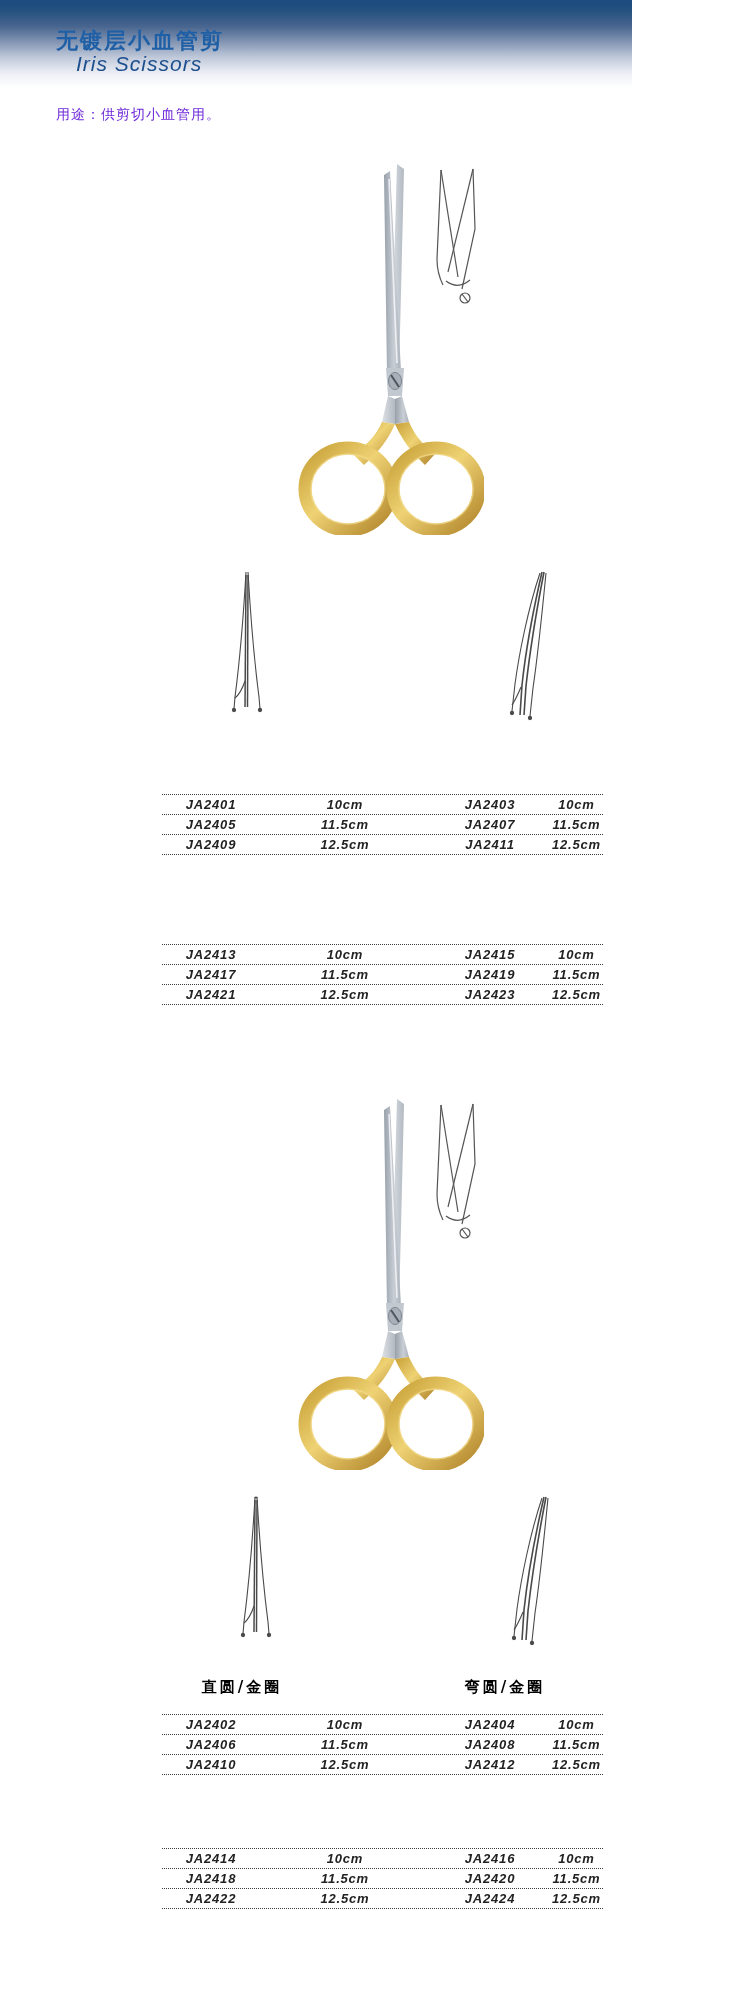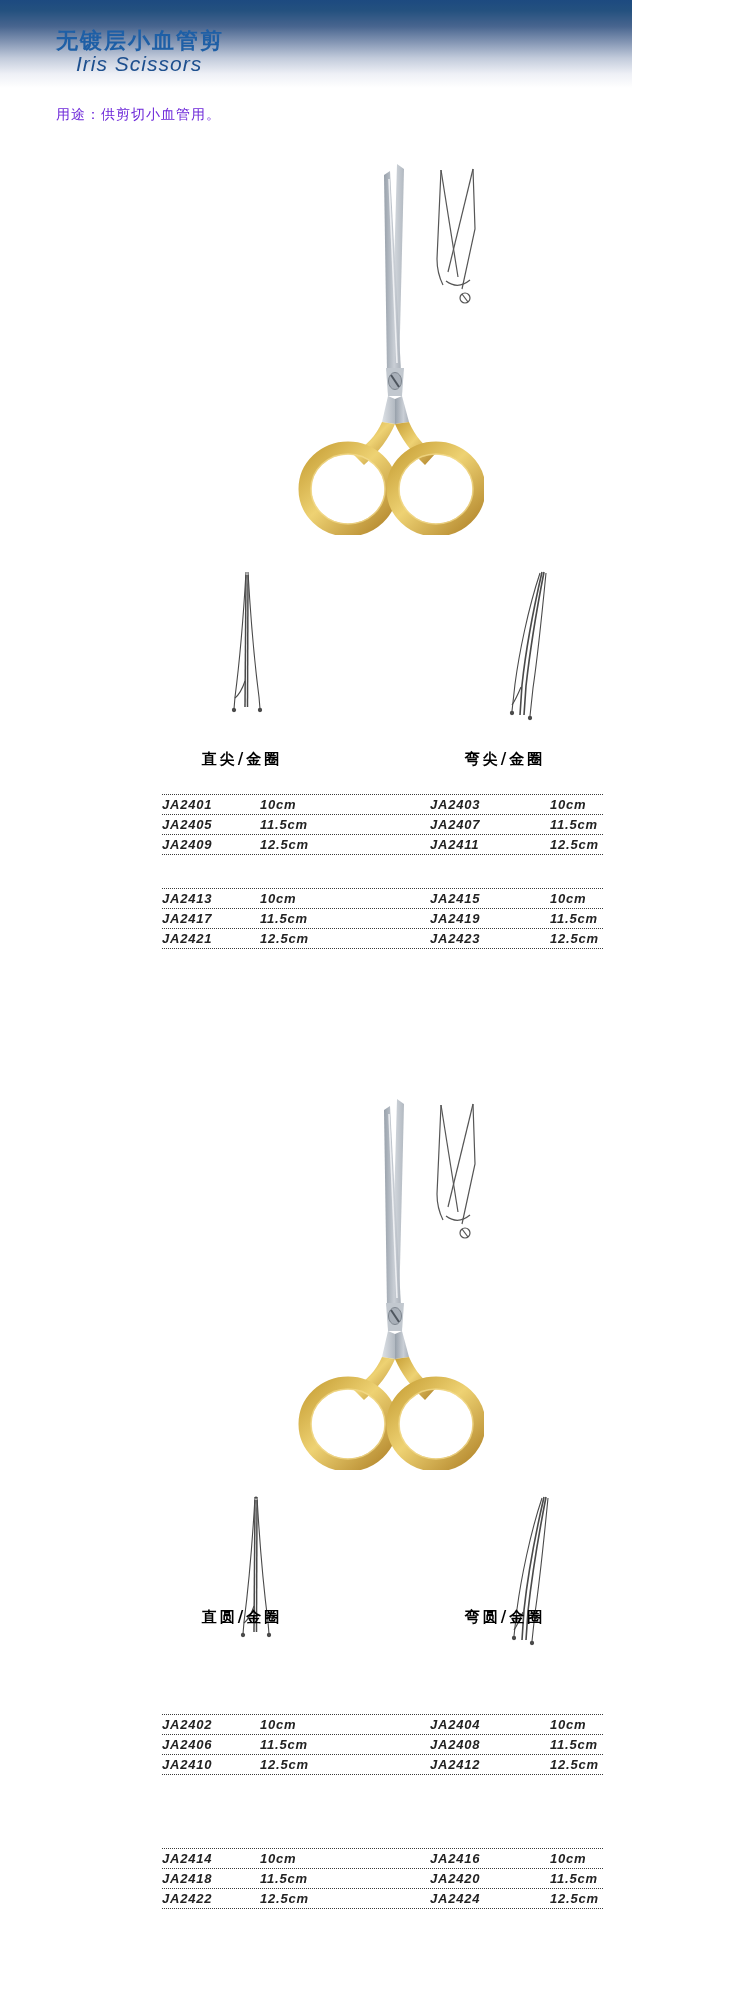--- a/index.html
+++ b/index.html
@@ -20,21 +20,21 @@
   .inset{position:absolute;left:434px;width:46px;height:144px;}
   .ln{position:absolute;}
   
   .grp-hdr{position:absolute;left:0;top:0;width:750px;height:20px;}
   .gh{position:absolute;font-size:15px;font-weight:bold;color:#000;
       letter-spacing:3px;text-align:center;width:170px;
       font-family:"DejaVu Sans","Liberation Serif",serif;}
   .gh.l{left:157px;}
   .gh.r{left:420px;}
   
-  .tbl{position:absolute;left:162px;width:441px;border-top:1px dotted #3a3a3a;}
+  .tbl{position:absolute;left:162px;width:441px;border-top:1px dotted #3a3a3a;text-align:center;}
   .t-row{display:grid;grid-template-columns:98px 170px 120px 53px;height:19px;
          line-height:19px;border-bottom:1px dotted #3a3a3a;
          font-size:13px;font-style:italic;font-weight:bold;color:#222;}
   .t-row span{white-space:nowrap;letter-spacing:0.8px;}
 </style>
 </head>
 <body>
 
 <div class="page">
 
@@ -105,24 +105,20 @@
       <path d="M34,4 C22,40 13,85 9,115 L6,142"></path>
       <path d="M36,3 C27,42 19,88 16,116 L14,146" stroke-width="1.6"></path>
       <path d="M38,3 C30,44 23,90 20,117 L18,146" stroke-width="1.6"></path>
       <path d="M40,4 C36,45 31,92 27,119 L24,147"></path>
       <path d="M15,118 Q10,130 6,136"></path>
       <circle cx="6" cy="144" r="1.6" fill="#4a4a4a"></circle>
       <circle cx="24" cy="149" r="1.6" fill="#4a4a4a"></circle>
     </g>
   </svg>
 
-  <div class="grp-hdr" style="top:750px">
-    <span class="gh l">直尖/金圈</span>
-    <span class="gh r">弯尖/金圈</span>
-  </div>
   <div class="tbl" style="top:794px">
     <div class="t-row">
       <span>JA2401</span>
       <span>10cm</span>
       <span>JA2403</span>
       <span>10cm</span>
     </div>
     <div class="t-row">
       <span>JA2405</span>
       <span>11.5cm</span>
@@ -130,21 +126,21 @@
       <span>11.5cm</span>
     </div>
     <div class="t-row">
       <span>JA2409</span>
       <span>12.5cm</span>
       <span>JA2411</span>
       <span>12.5cm</span>
     </div>
   </div>
 
-  <div class="tbl" style="top:888px">
+  <div class="tbl" style="top:944px">
     <div class="t-row">
       <span>JA2413</span>
       <span>10cm</span>
       <span>JA2415</span>
       <span>10cm</span>
     </div>
     <div class="t-row">
       <span>JA2417</span>
       <span>11.5cm</span>
       <span>JA2419</span>
@@ -205,21 +201,21 @@
       <path d="M34,4 C22,40 13,85 9,115 L6,142"></path>
       <path d="M36,3 C27,42 19,88 16,116 L14,146" stroke-width="1.6"></path>
       <path d="M38,3 C30,44 23,90 20,117 L18,146" stroke-width="1.6"></path>
       <path d="M40,4 C36,45 31,92 27,119 L24,147"></path>
       <path d="M15,118 Q10,130 6,136"></path>
       <circle cx="6" cy="144" r="1.6" fill="#4a4a4a"></circle>
       <circle cx="24" cy="149" r="1.6" fill="#4a4a4a"></circle>
     </g>
   </svg>
 
-  <div class="grp-hdr" style="top:1608px">
+  <div class="grp-hdr" style="top:1678px">
     <span class="gh l">直圆/金圈</span>
     <span class="gh r">弯圆/金圈</span>
   </div>
   <div class="tbl" style="top:1714px">
     <div class="t-row">
       <span>JA2402</span>
       <span>10cm</span>
       <span>JA2404</span>
       <span>10cm</span>
     </div>

